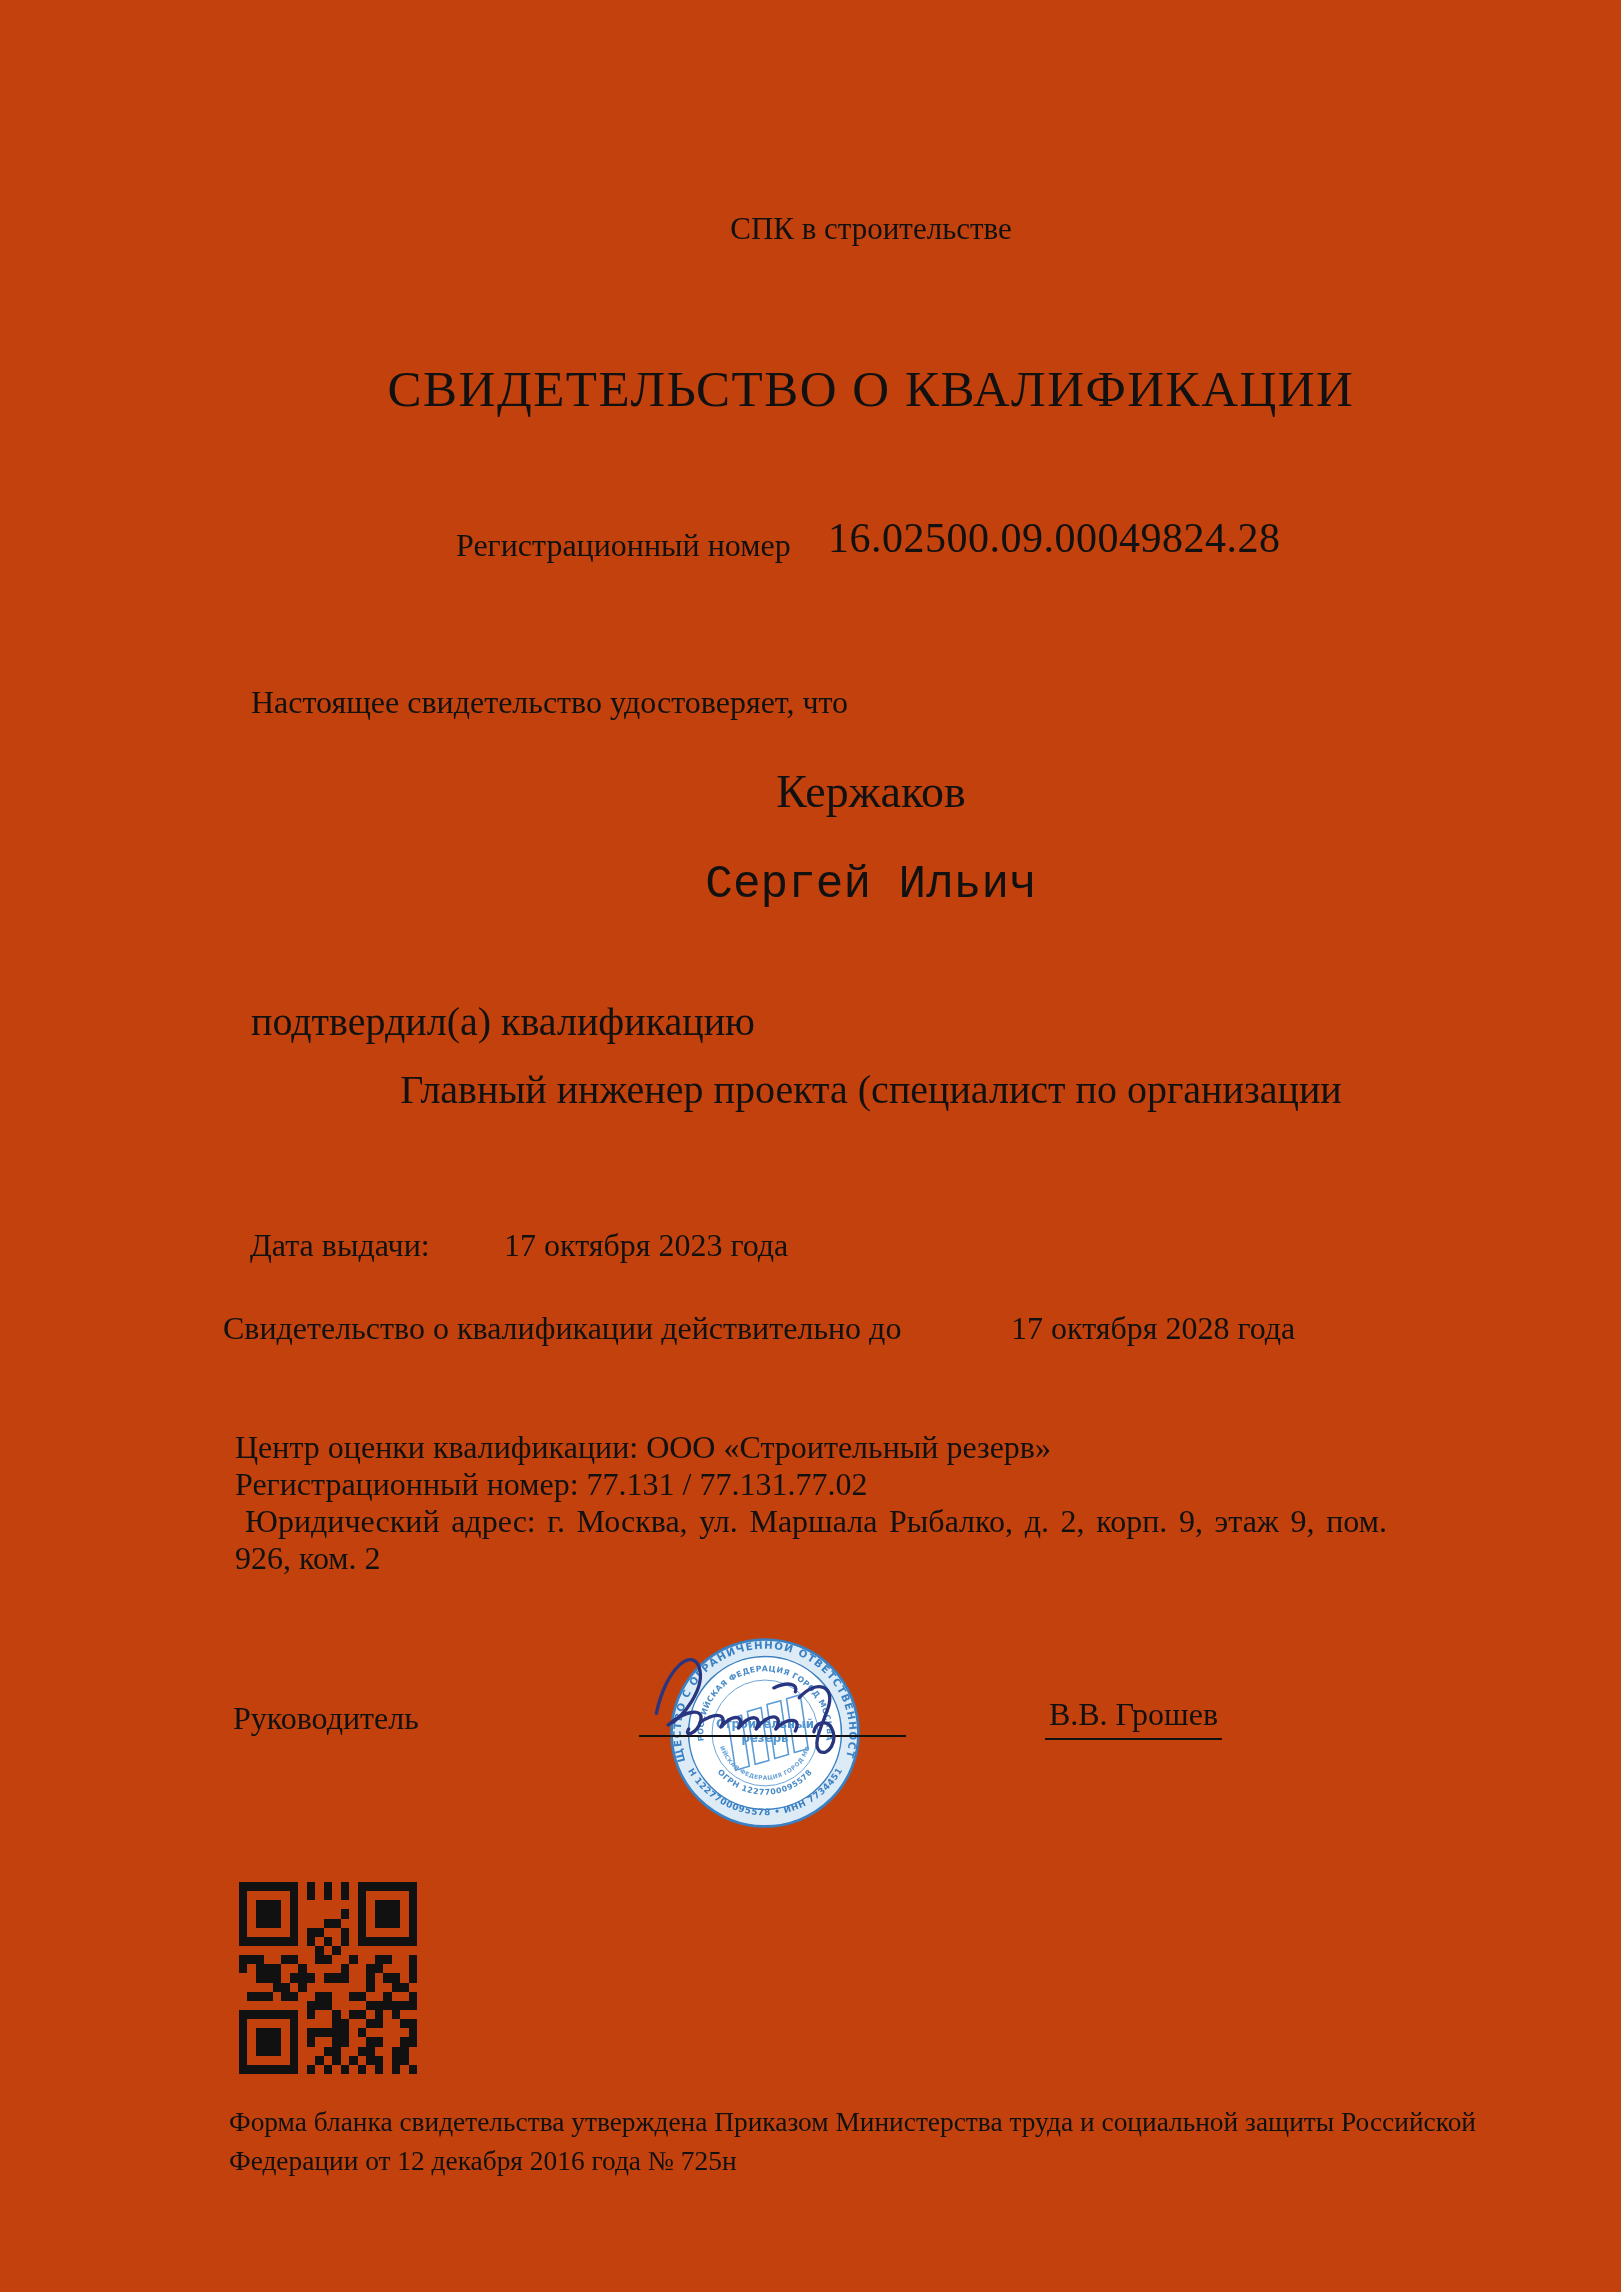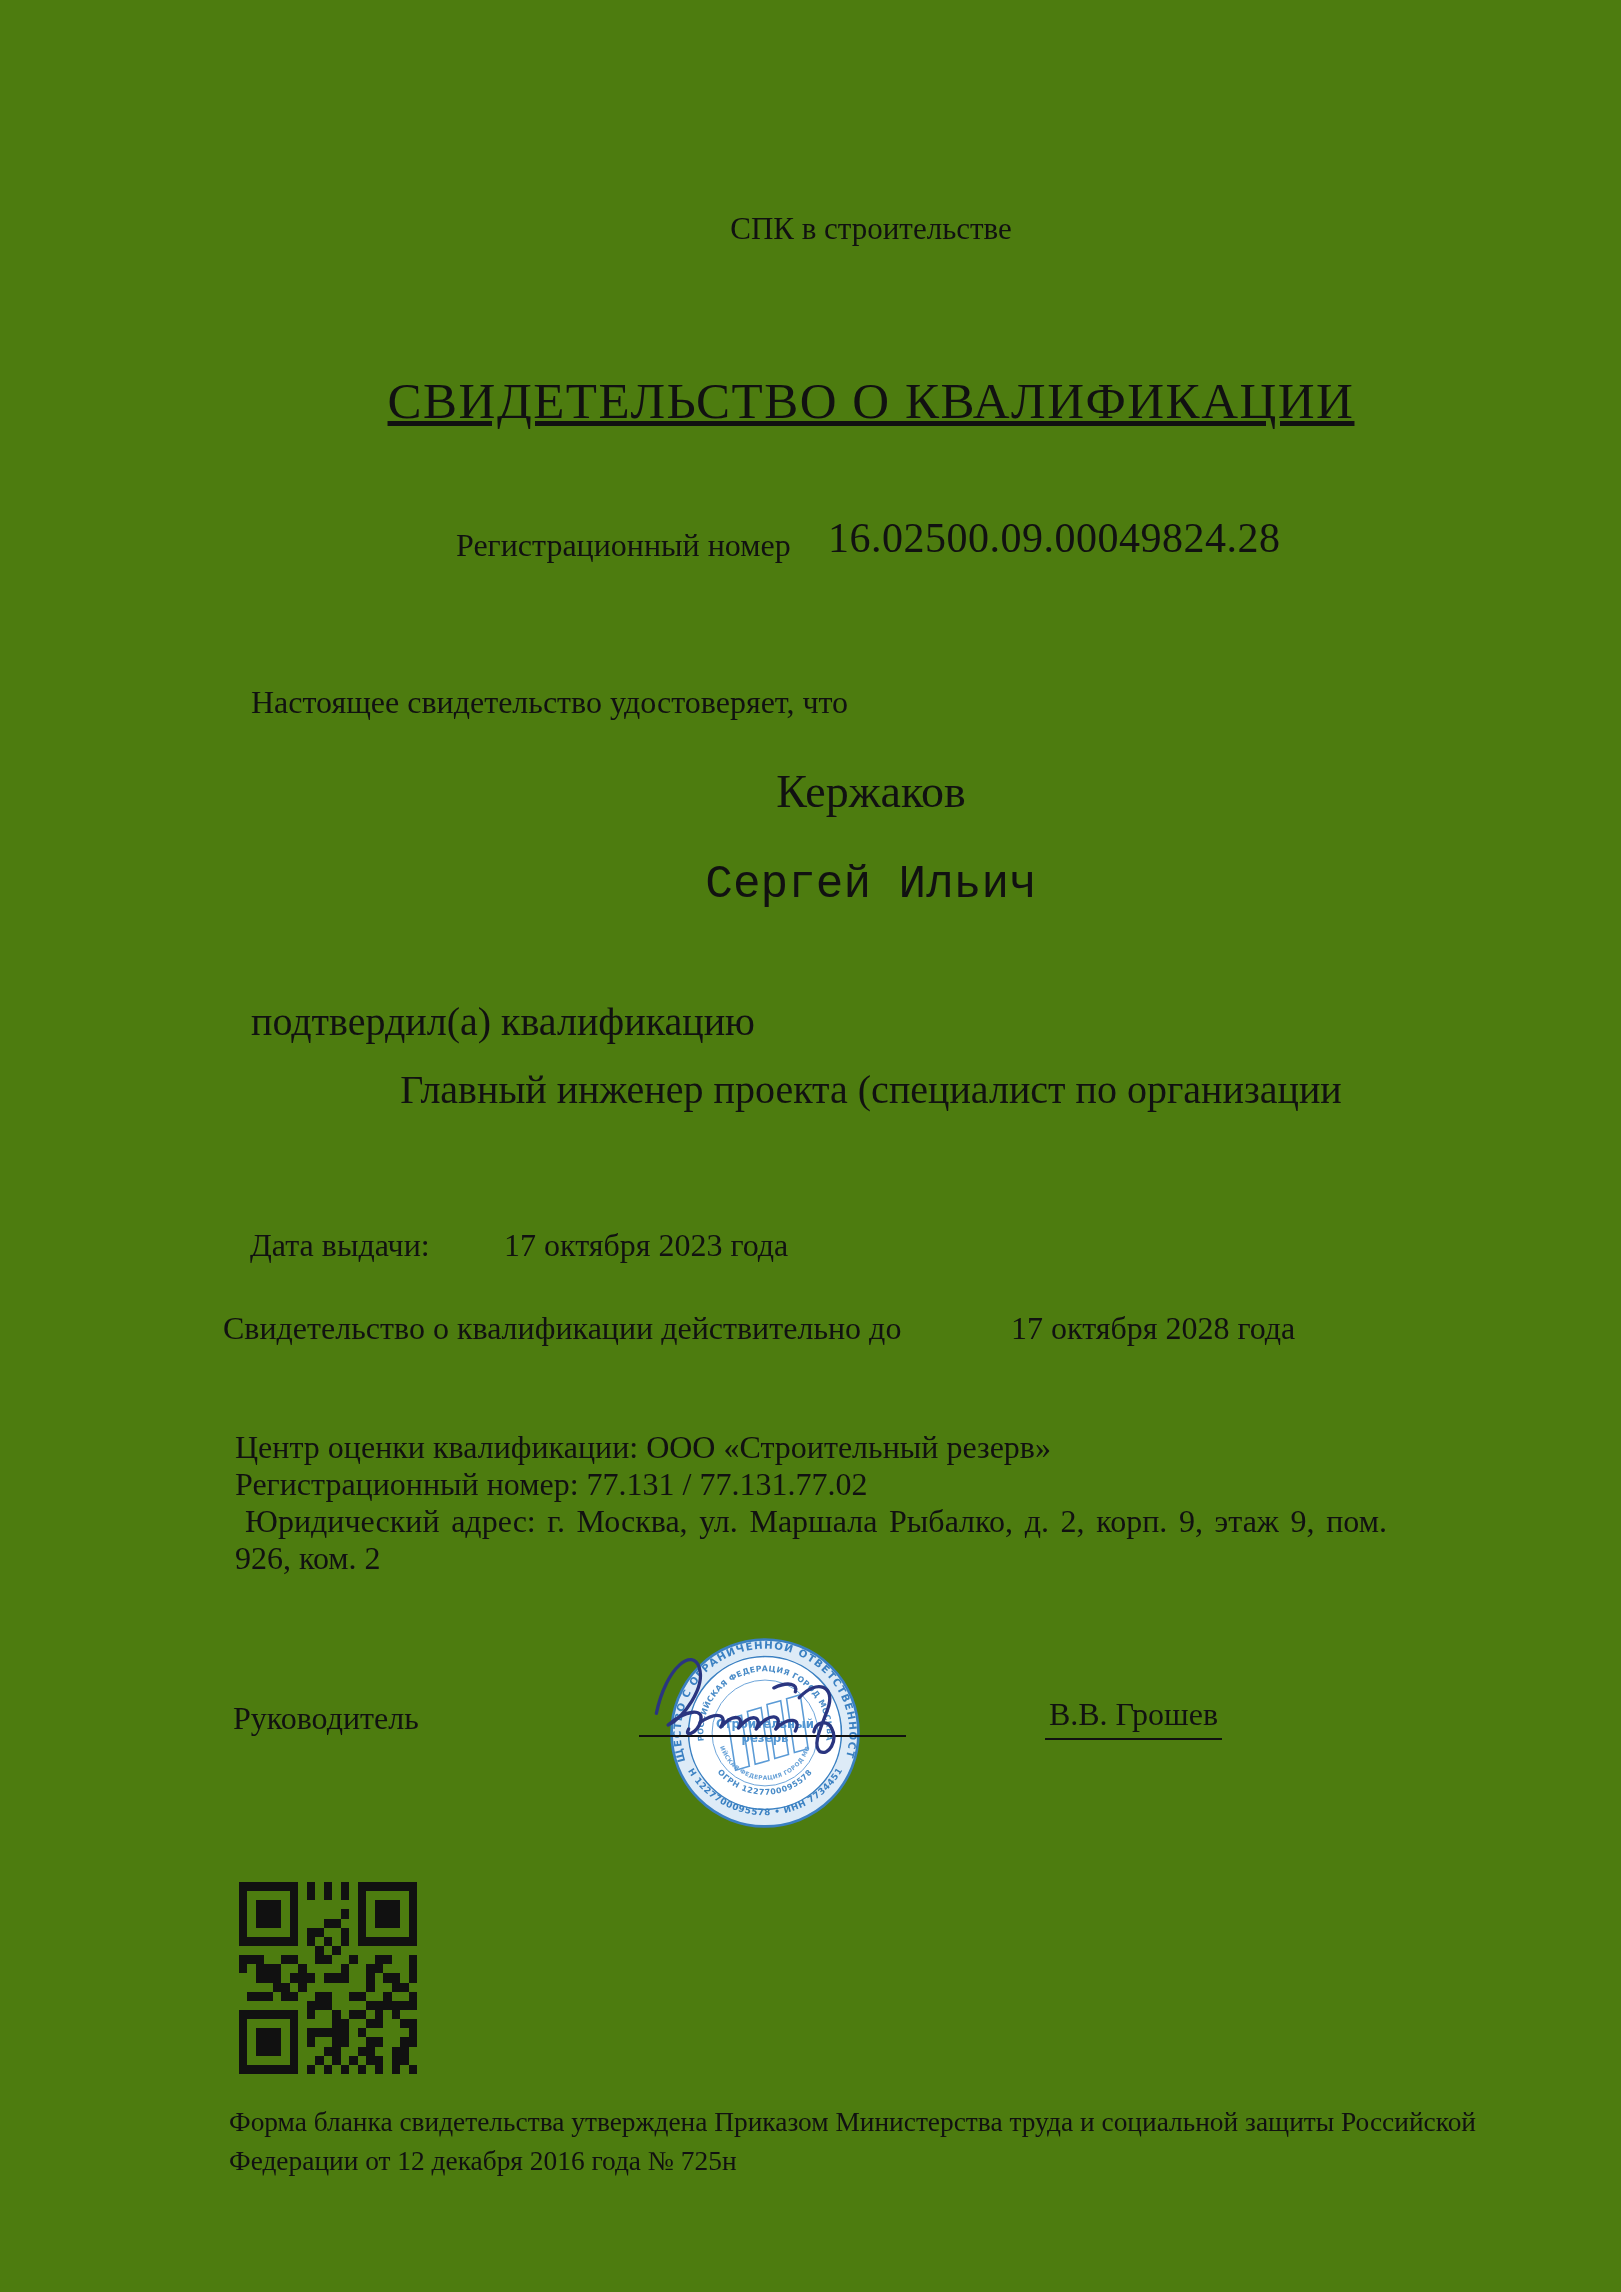--- a/index.html
+++ b/index.html
@@ -1,28 +1,28 @@
 <!DOCTYPE html>
 <html lang="ru"><head>
 <meta charset="utf-8">
 <style>
   html,body{margin:0;padding:0;background:#ffffff;}
   .page{
     position:relative;
     width:1621px;height:2293px;
-    background:#4d7c0f;
+    background:#c2410c;
     font-family:"Liberation Serif","DejaVu Serif",serif;
     color:#111;
     overflow:hidden;
   }
   .abs{position:absolute;}
   
   .ccol{position:absolute;left:120px;width:1502px;text-align:center;}
   .org-line{top:211px;font-size:31px;}
-  .doc-title{top:372px;font-size:51px;letter-spacing:1.5px;white-space:nowrap;text-decoration:underline;}
+  .doc-title{top:360px;font-size:51px;letter-spacing:1.5px;white-space:nowrap;}
   .reg-label{left:456px;top:527px;font-size:32px;text-align:right;}
   .reg-number{left:828px;top:514px;font-size:42px;letter-spacing:0.5px;text-align:center;}
   .statement{left:251px;top:684px;font-size:32px;}
   .holder-last{top:765px;font-size:46px;}
   .holder-first{top:859px;font-size:46px;font-family:Liberation Mono, monospace;}
   .confirmed{left:251px;top:998px;font-size:40px;}
   .qual1{top:1066px;font-size:40px;white-space:nowrap;}
   .qual2{top:1143px;font-size:40px;white-space:nowrap;}
   .issue-label{left:250px;top:1227px;font-size:32px;}
   .issue-value{left:504px;top:1227px;font-size:32px;}

